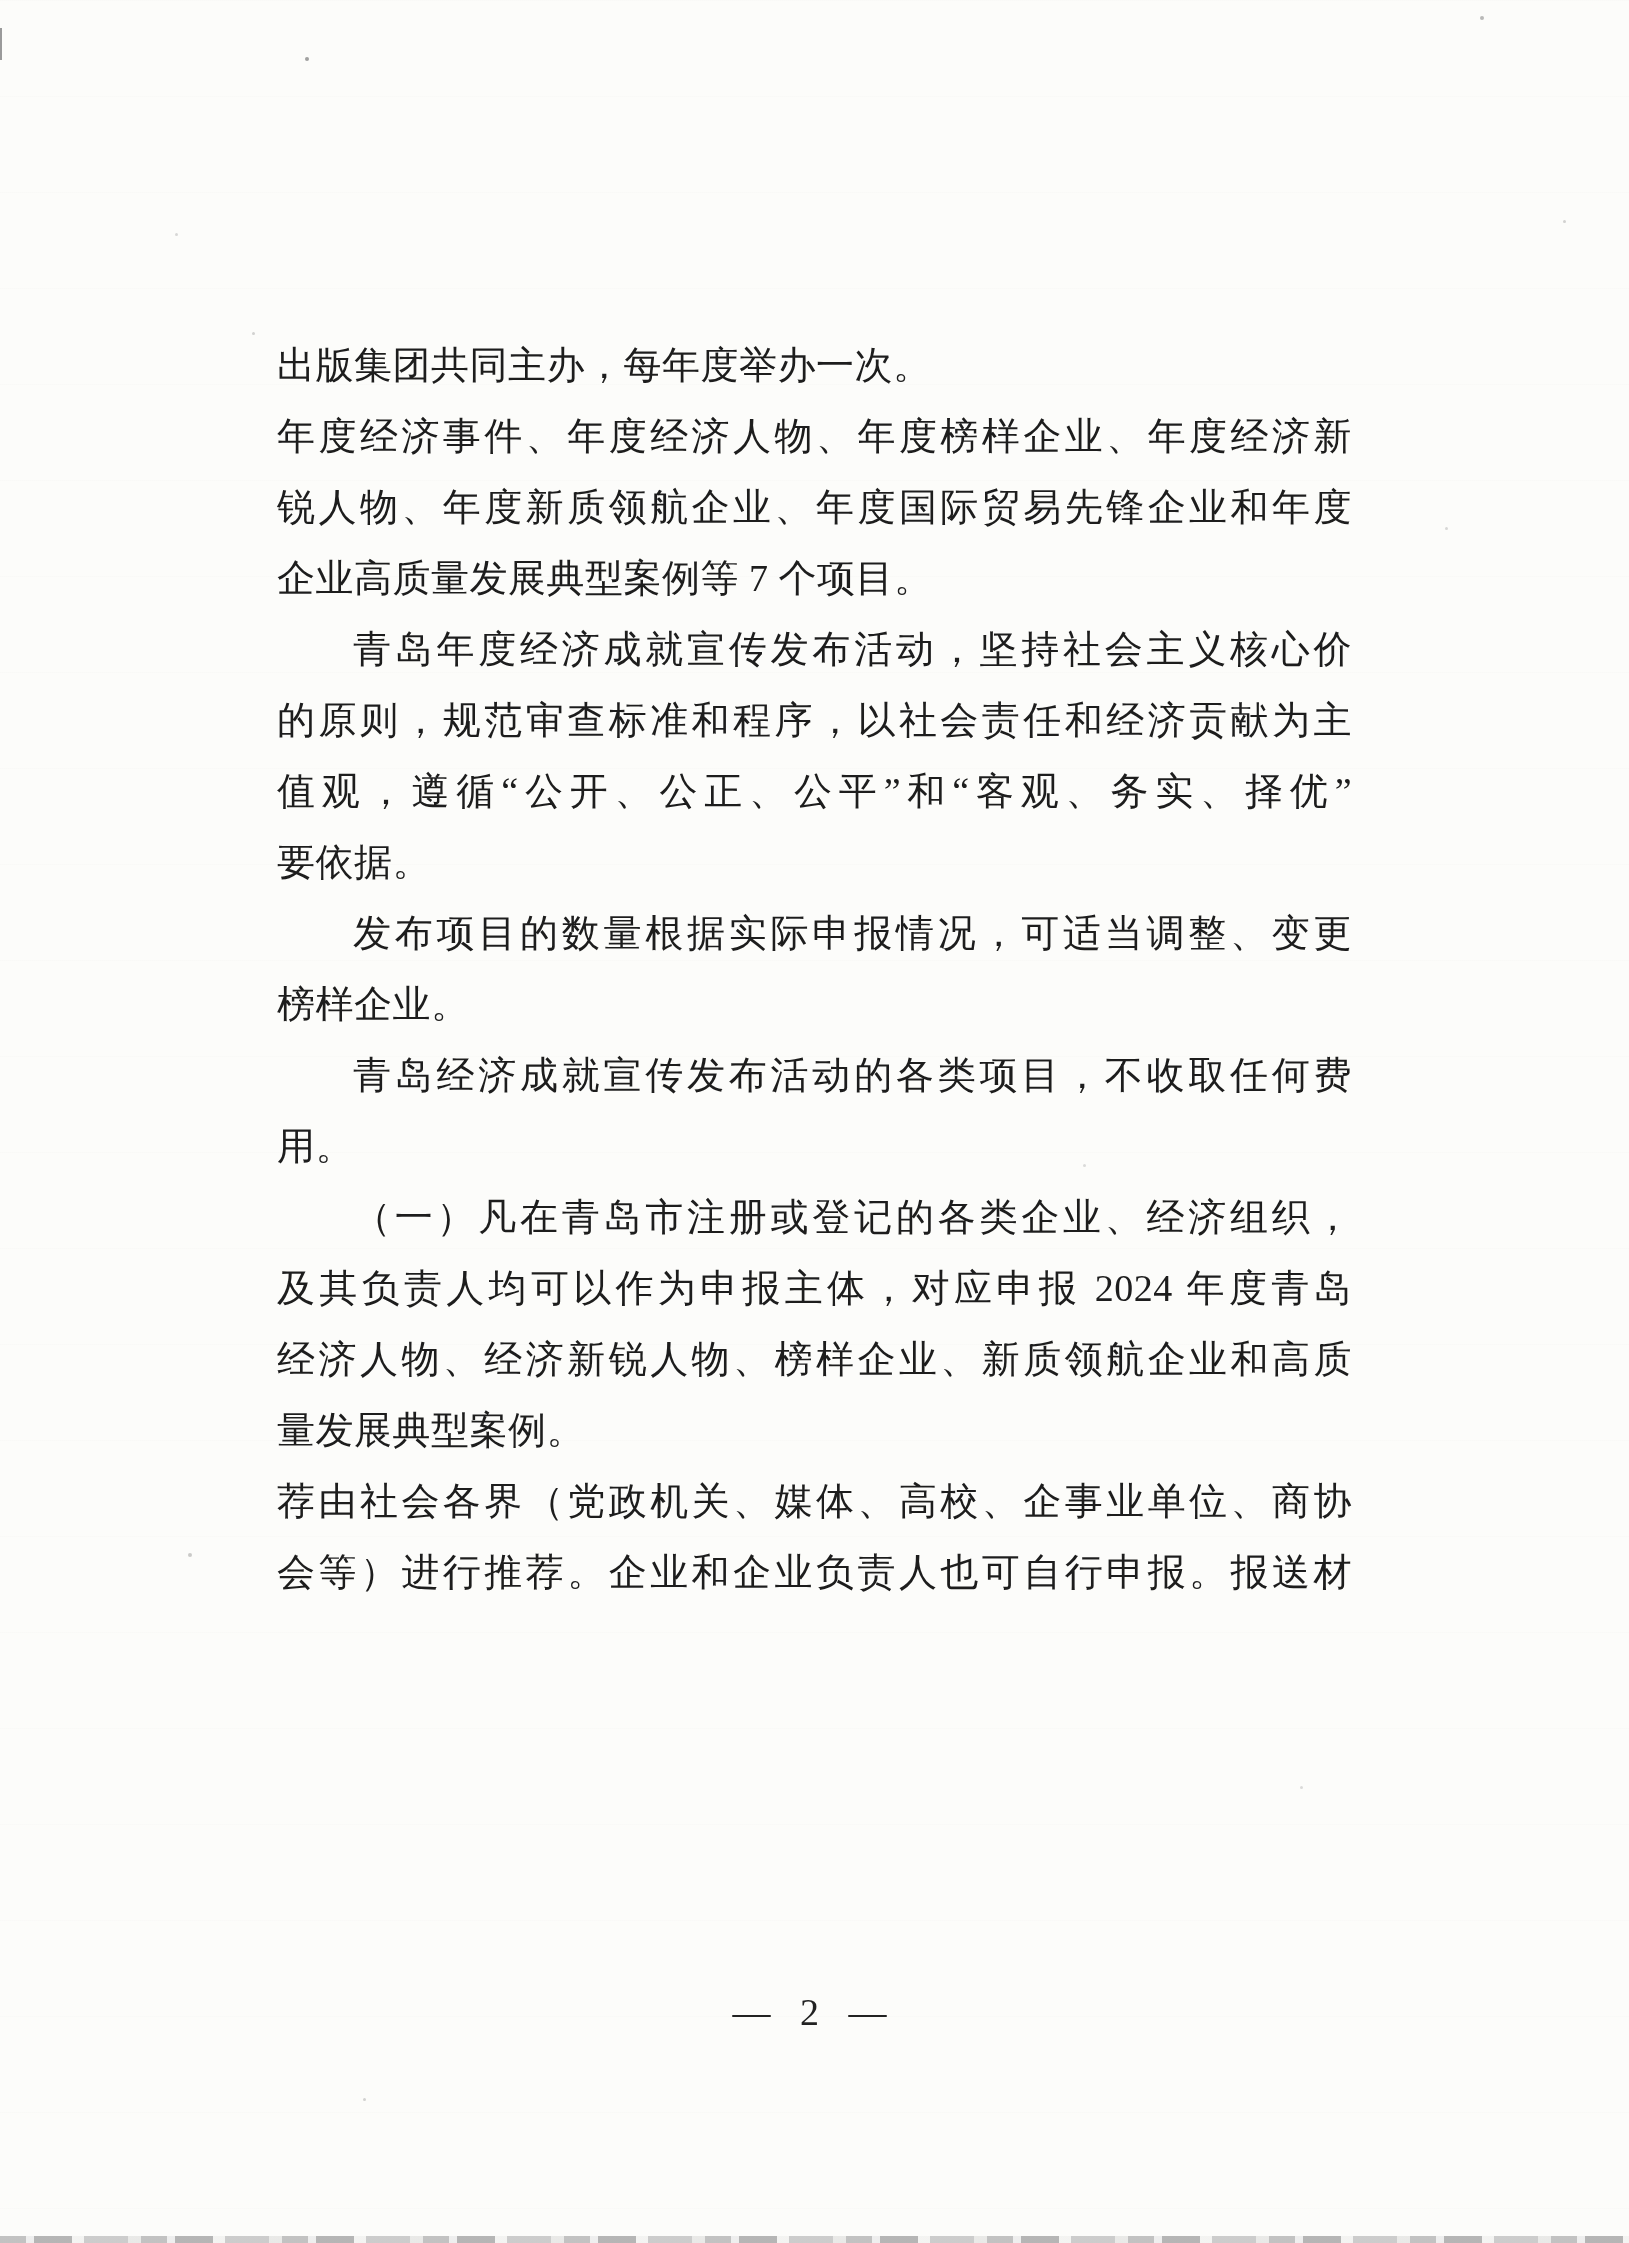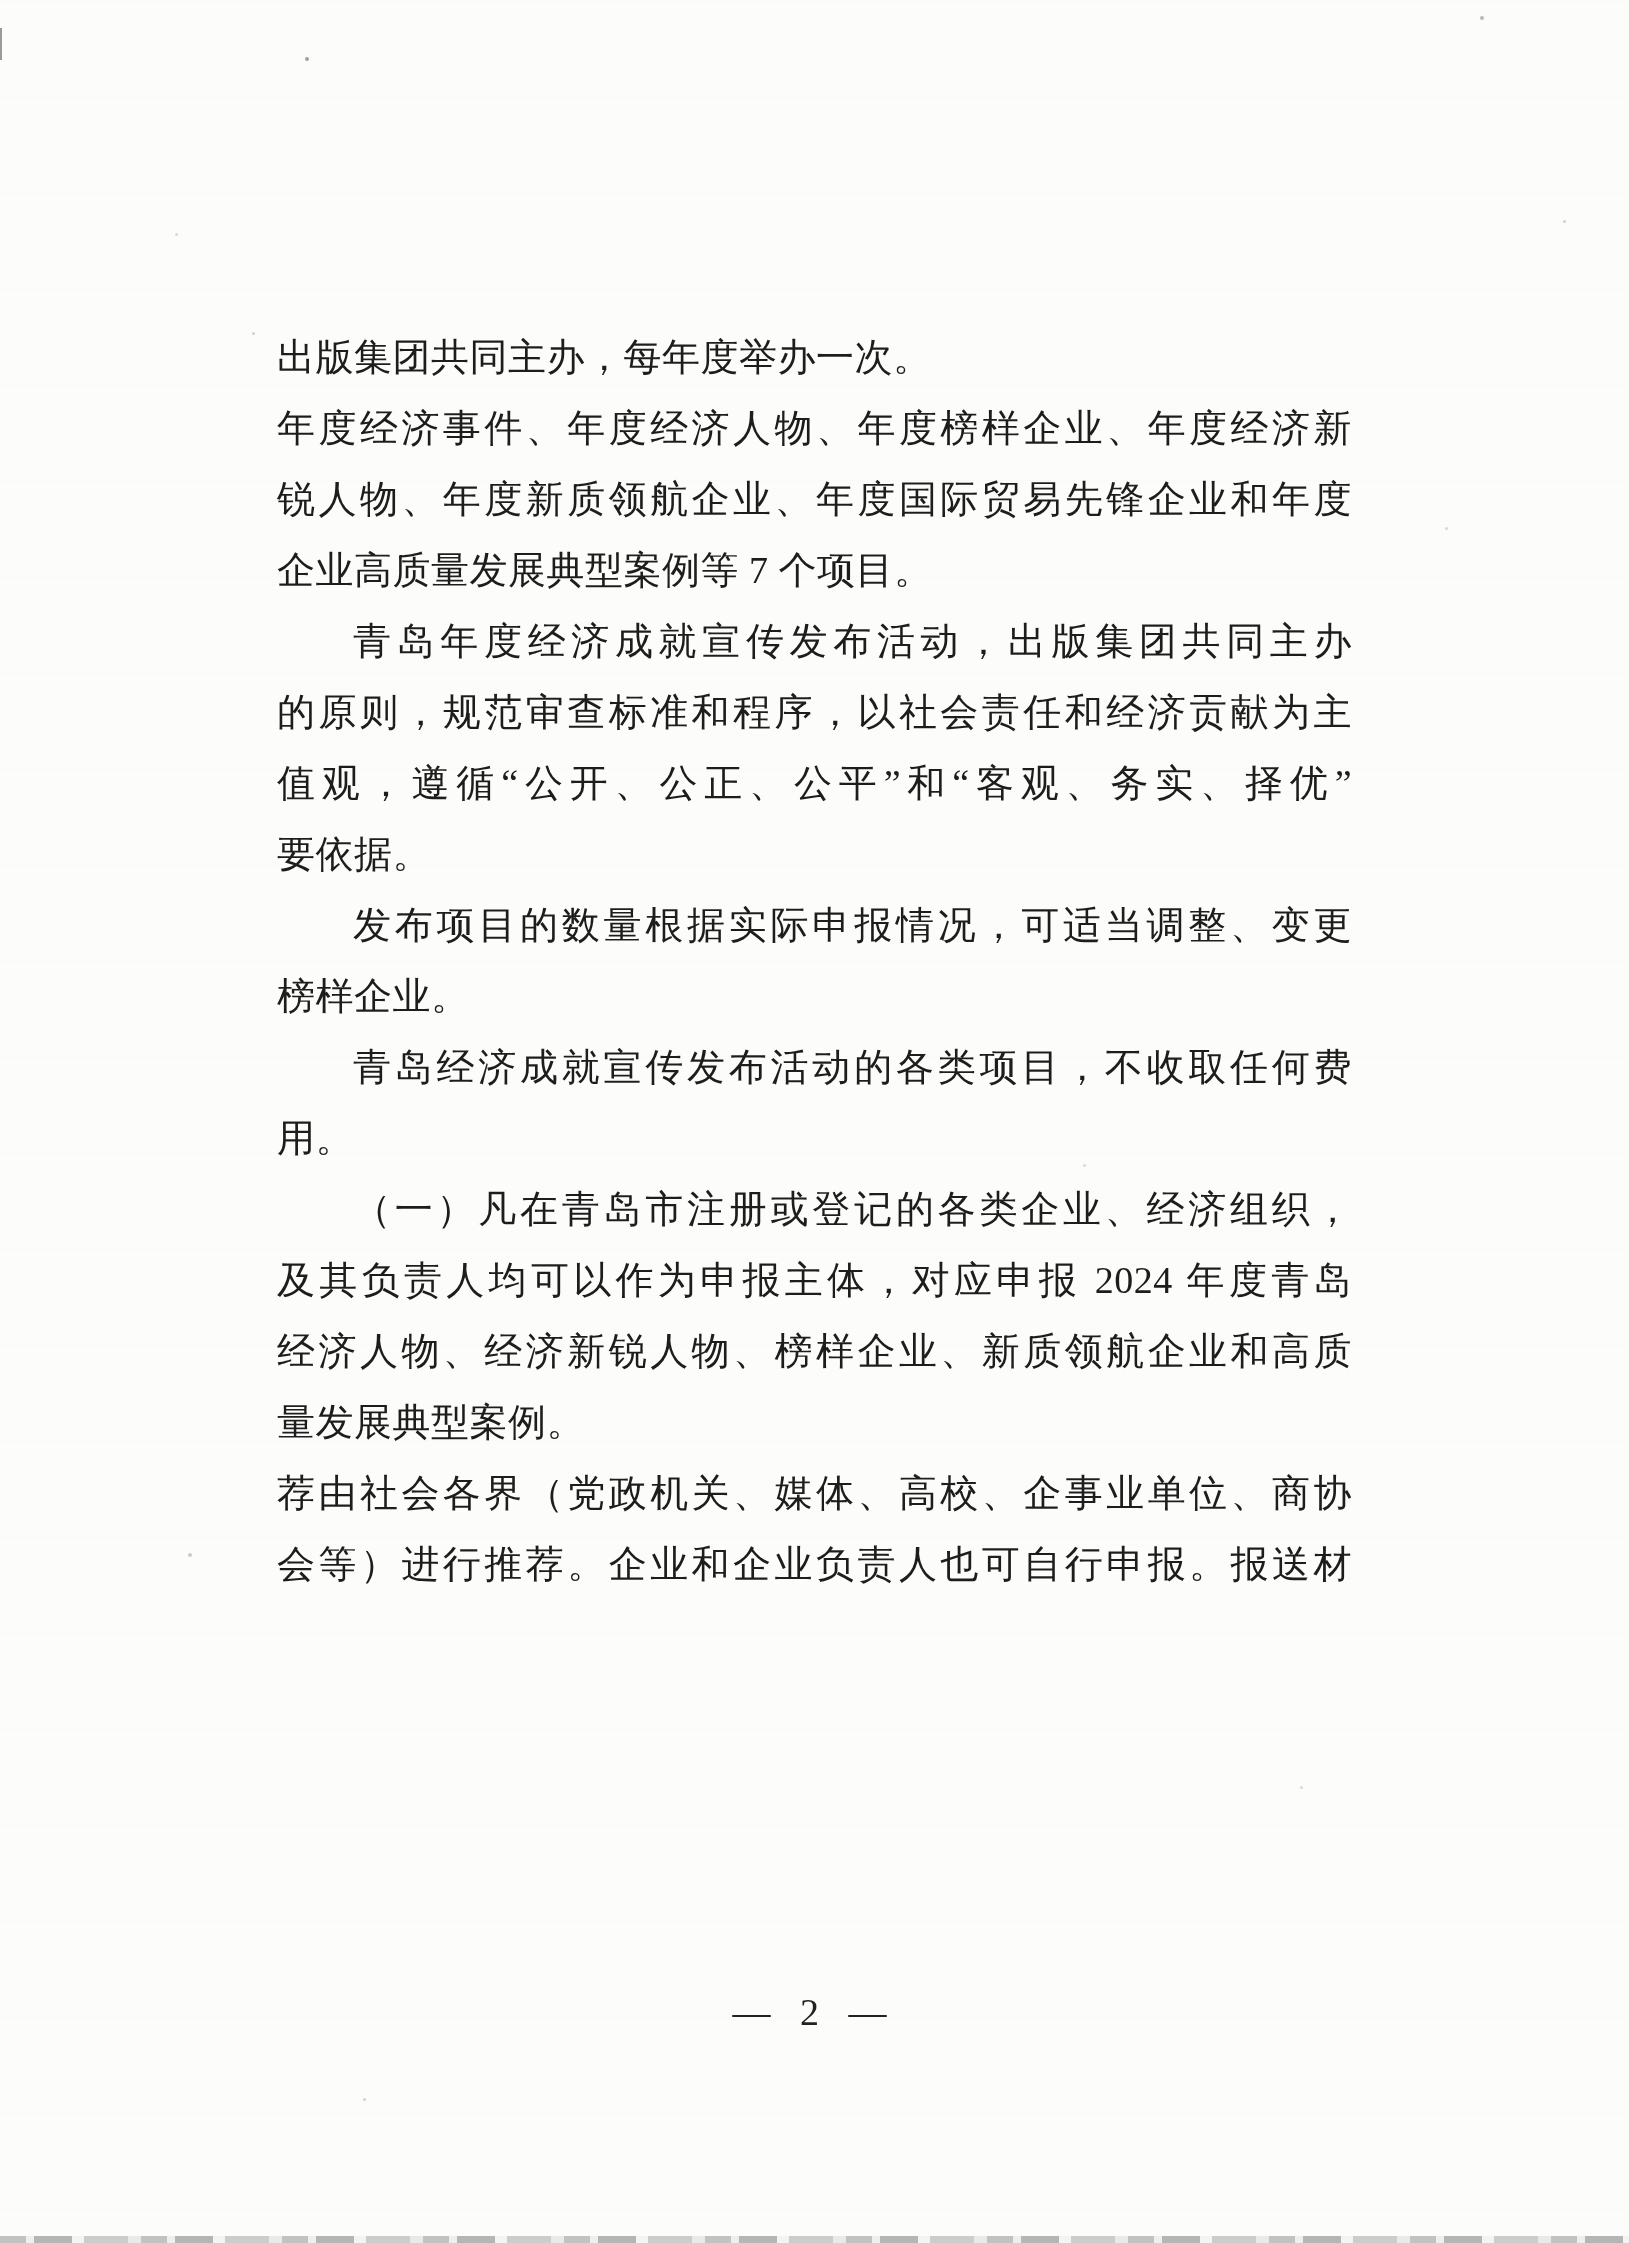--- a/index.html
+++ b/index.html
@@ -15,21 +15,21 @@
       repeating-linear-gradient(180deg,
         rgba(140,140,140,0.025) 0px, rgba(140,140,140,0.025) 1px,
         transparent 1px, transparent 96px),
       #fcfcfa;
     overflow: hidden;
     font-family: "Liberation Serif", serif;
   }
   .doc-body {
     position: absolute;
     left: 277px;
-    top: 322px;
+    top: 330px;
     width: 1075px;
   }
   .line {
     height: 71px;
     line-height: 71px;
     font-size: 38px;
     color: #1d1d1d;
     text-align: justify;
     letter-spacing: 0.5px;
     white-space: normal;
@@ -83,21 +83,21 @@
 </head>
 <body>
 
 <div class="page">
 
   <div class="doc-body">
     <div class="line">出版集团共同主办，每年度举办一次。</div>
     <div class="line fill">年度经济事件、年度经济人物、年度榜样企业、年度经济新</div>
     <div class="line fill">锐人物、年度新质领航企业、年度国际贸易先锋企业和年度</div>
     <div class="line">企业高质量发展典型案例等 7 个项目。</div>
-    <div class="line ind fill">青岛年度经济成就宣传发布活动，出版集团共同主办</div>
+    <div class="line ind fill">青岛年度经济成就宣传发布活动，坚持社会主义核心价</div>
     <div class="line fill">的原则，规范审查标准和程序，以社会责任和经济贡献为主</div>
     <div class="line fill">值观，遵循“公开、公正、公平”和“客观、务实、择优”</div>
     <div class="line">要依据。</div>
     <div class="line ind fill">发布项目的数量根据实际申报情况，可适当调整、变更</div>
     <div class="line">榜样企业。</div>
     <div class="line ind fill">青岛经济成就宣传发布活动的各类项目，不收取任何费</div>
     <div class="line">用。</div>
     <div class="line ind fill">（一）凡在青岛市注册或登记的各类企业、经济组织，</div>
     <div class="line fill">及其负责人均可以作为申报主体，对应申报 2024 年度青岛</div>
     <div class="line fill">经济人物、经济新锐人物、榜样企业、新质领航企业和高质</div>

